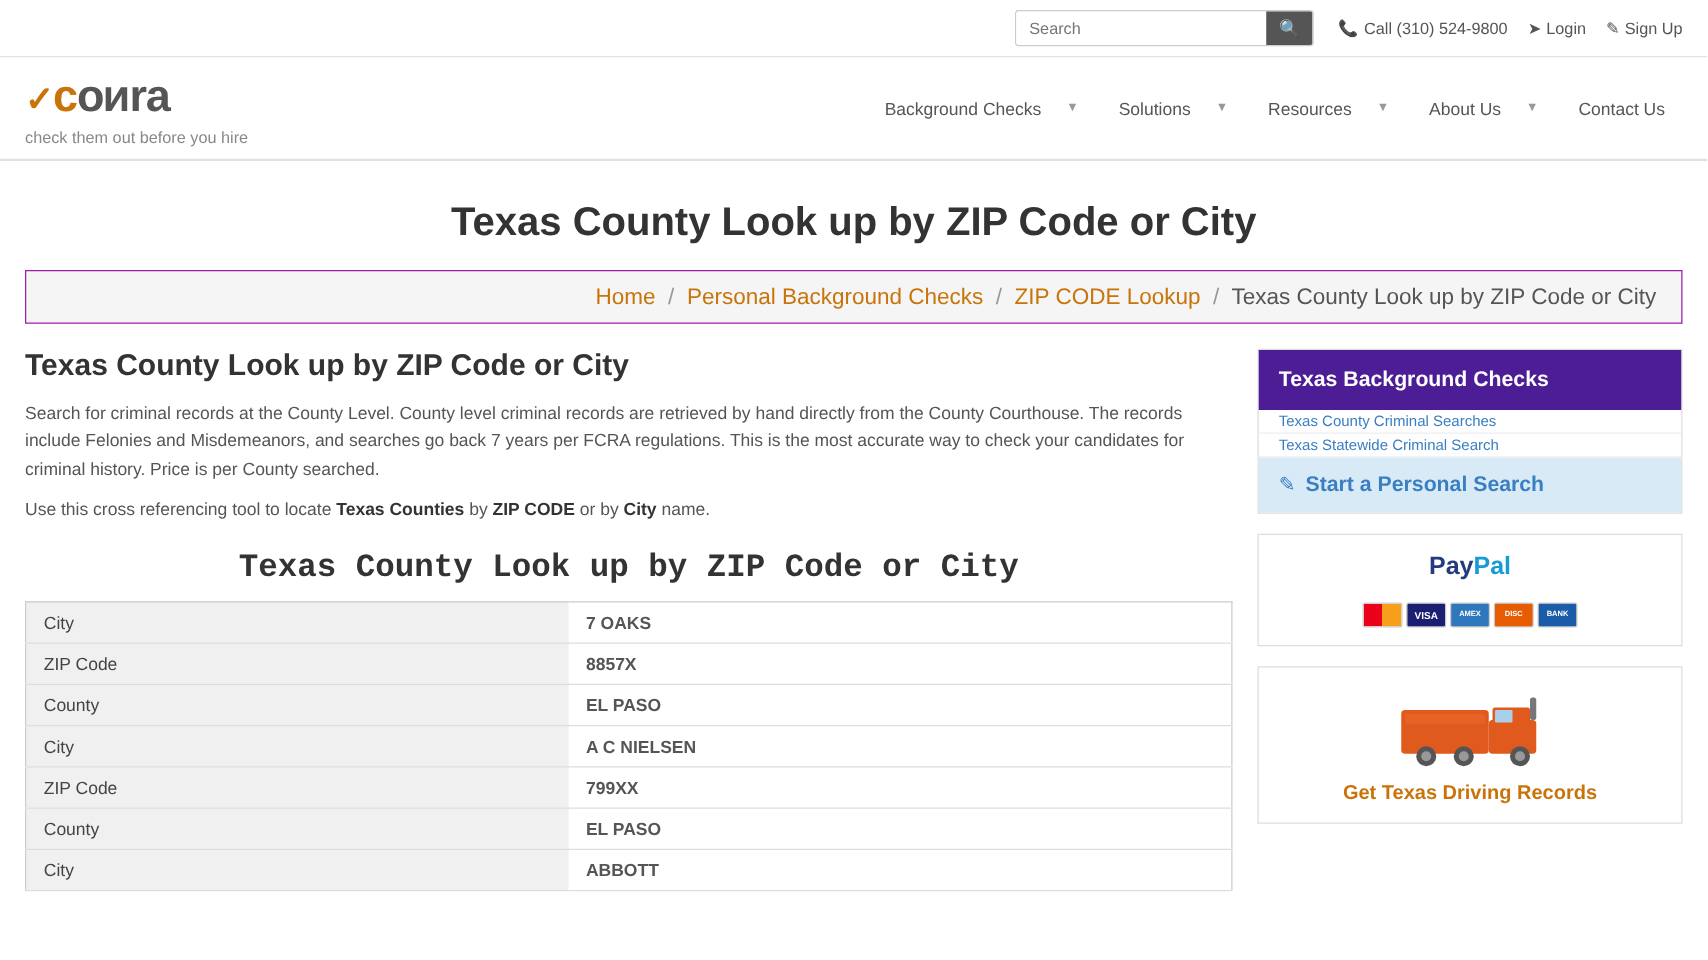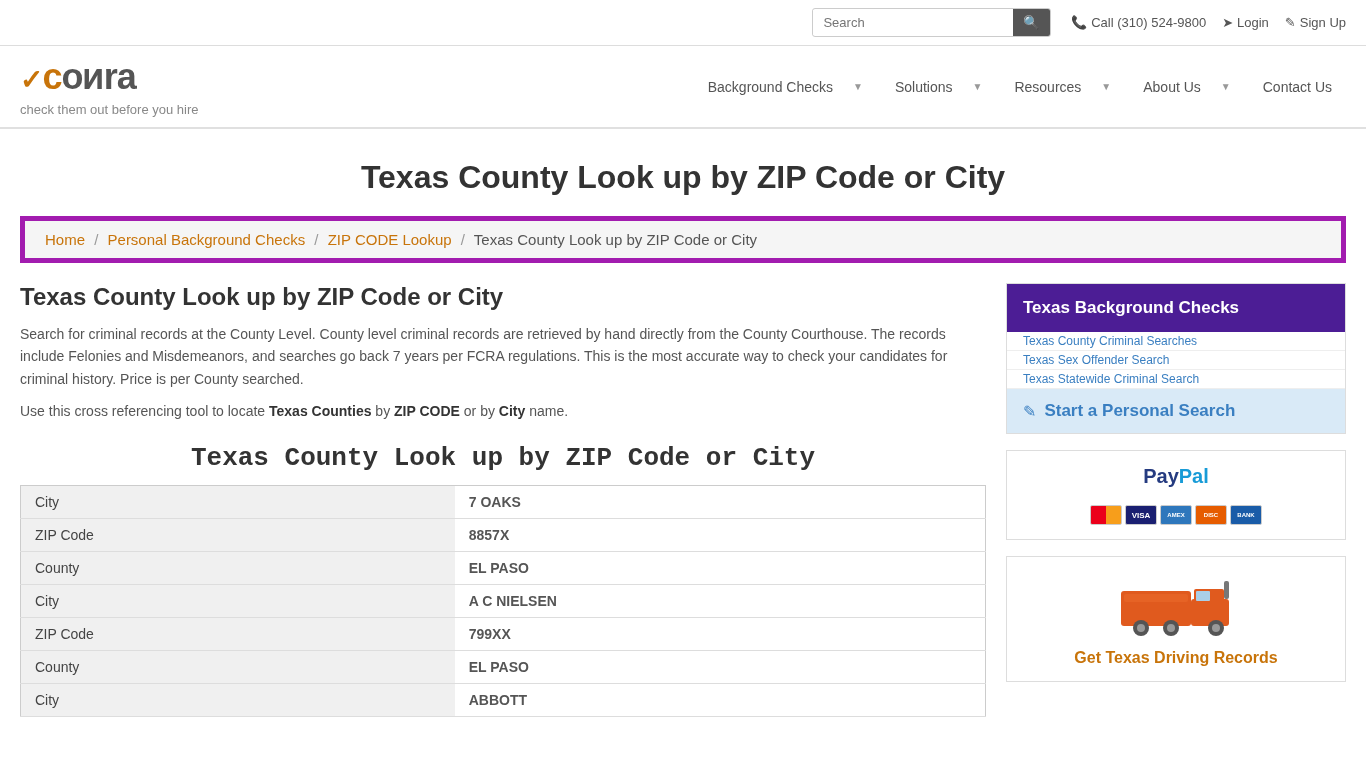--- a/index.html
+++ b/index.html
@@ -101,24 +101,25 @@
     }
     .page-title-section h1 {
       font-size: 32px;
       color: #333;
       font-weight: bold;
     }
 
     
     .breadcrumb {
       background: #f5f5f5;
-      border: 5px solid #a21caf;
+      border: 1px solid #a21caf;
       padding: 10px 20px;
-      font-size: 15px;
+      font-size: 18px;
       margin: 0 20px 20px;
+      text-align: right;
     }
     .breadcrumb a { color: #c8740a; text-decoration: none; }
     .breadcrumb .sep { color: #999; margin: 0 5px; }
     .breadcrumb .current { color: #555; }
 
     
     .main-wrapper {
       display: flex;
       gap: 20px;
       padding: 0 20px 30px;
@@ -389,21 +390,20 @@
         </tbody>
     </table>
   </div>
 
   <div class="sidebar">
 
     <div class="sidebar-box">
       <div class="sidebar-header">Texas Background Checks</div>
       <div class="sidebar-links">
         <a href="#">Texas County Criminal Searches</a>
-        <a href="#">Texas Sex Offender Search</a>
         <a href="#">Texas Statewide Criminal Search</a>
       </div>
       <div class="sidebar-cta">
         <span class="edit-icon">✎</span>
         <a href="#">Start a Personal Search</a>
       </div>
     </div>
 
     <div class="paypal-box">
       <div class="paypal-inner">

